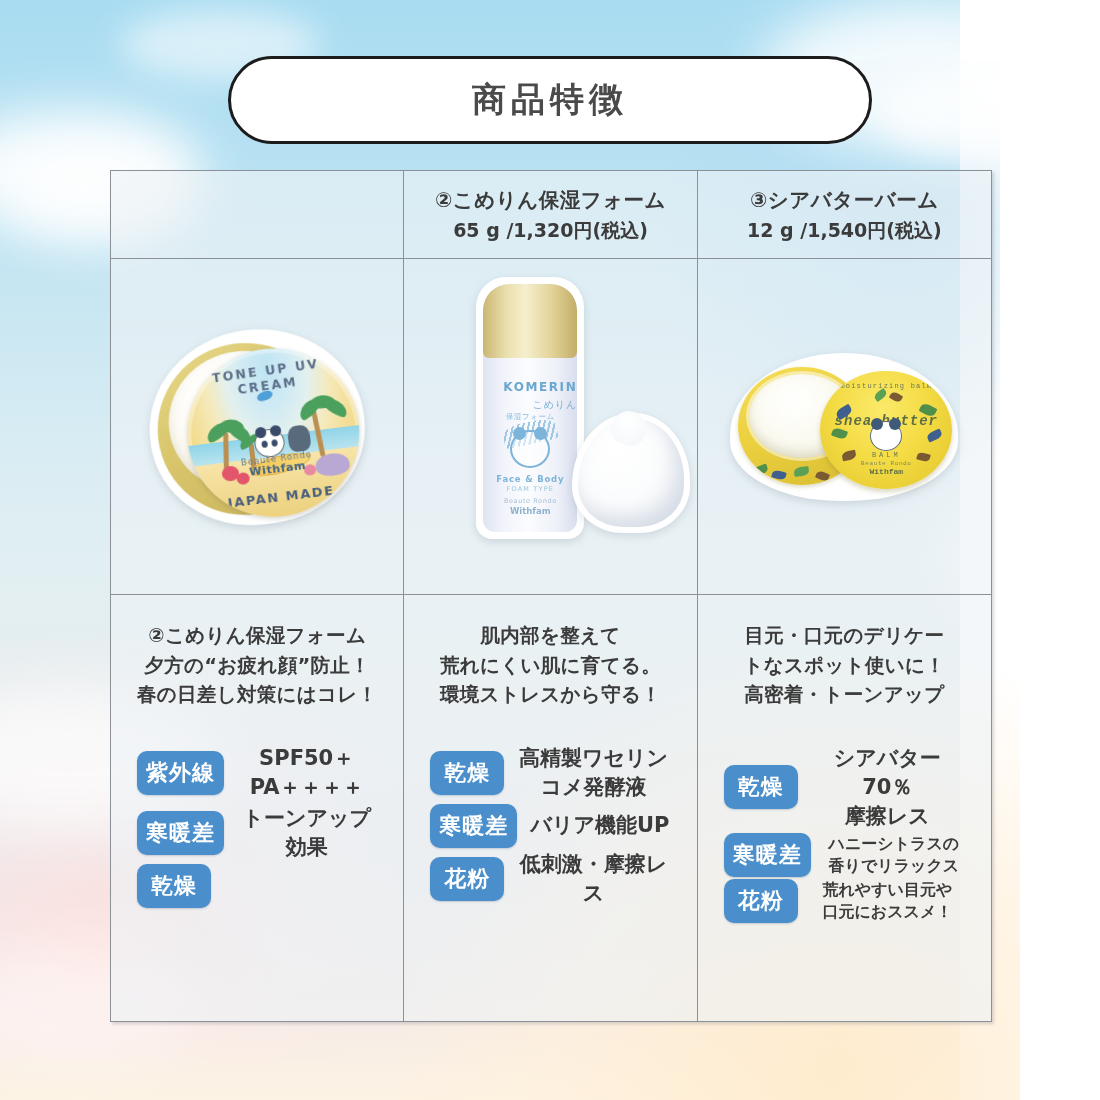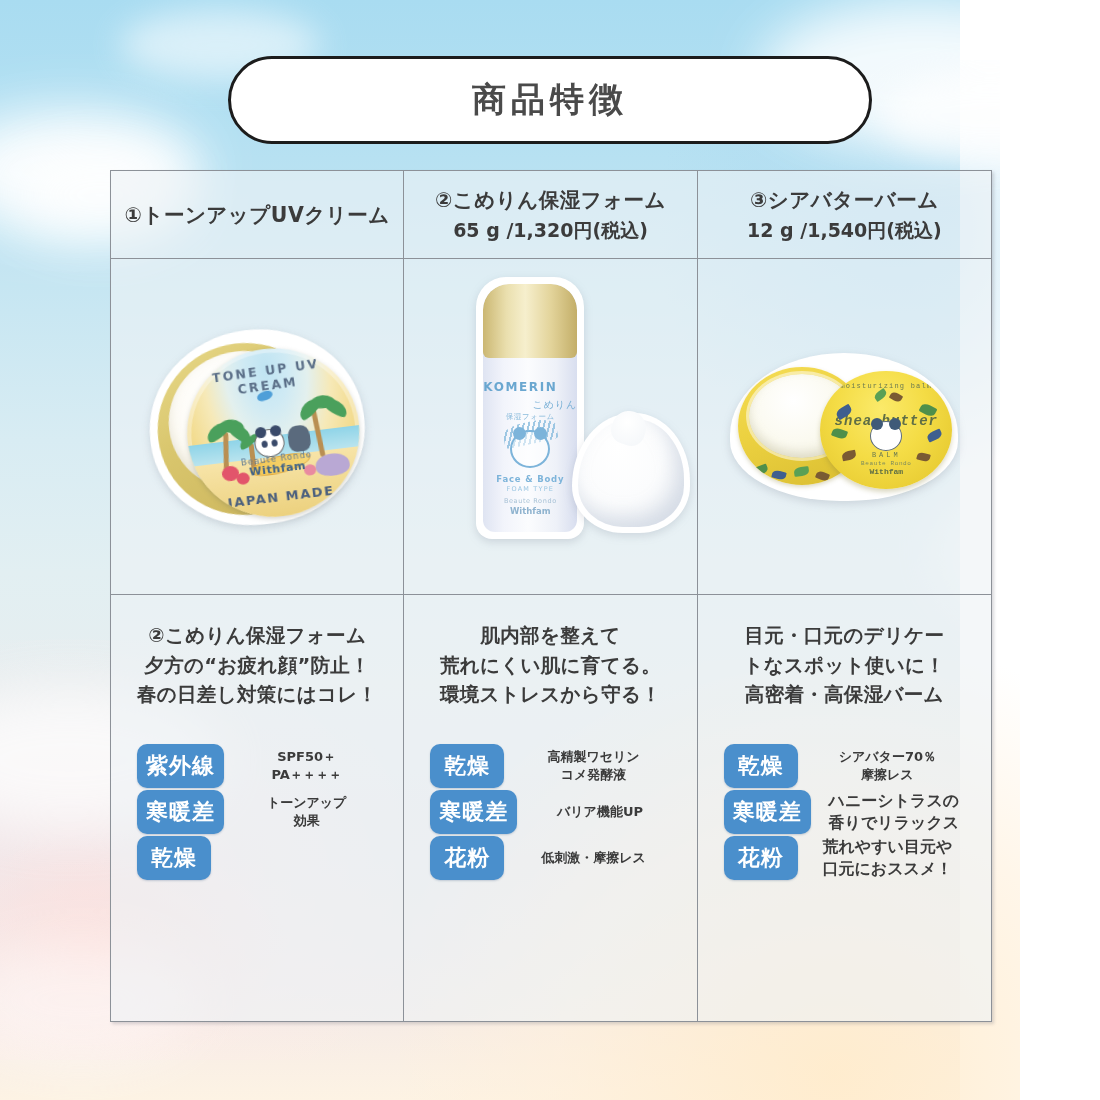--- a/index.html
+++ b/index.html
@@ -268,21 +268,21 @@
   }
   .bottle-cap {
     position: absolute;
     left: 0; right: 0; top: 0;
     height: 74px;
     border-radius: 26px 26px 6px 6px;
     background: linear-gradient(to right, #cbb772 0%, #eadfae 25%, #f6efcd 45%, #e3d49b 72%, #c3ae68 100%);
   }
   .bottle-brand {
     position: absolute; top: 96px; left: 0; right: 0;
-    text-align: left;
+    text-align: right;
     font-size: 12px; font-weight: bold;
     color: #6aa7d0; letter-spacing: 1.6px;
   }
   .bottle-jp {
     position: absolute; top: 114px; left: 0; right: 0;
     text-align: right; font-size: 10px; color: #79b0d6; letter-spacing: 1px;
   }
   .bottle-jp2 {
     position: absolute; top: 128px; left: 0; right: 0;
     text-align: center; font-size: 7.5px; color: #8cbcdc; letter-spacing: 0.6px;
@@ -453,21 +453,21 @@
   .badge.w2 { font-size: 22px; padding: 7px 14px; }
   .badge.w3 { font-size: 22px; padding: 7px 9px; }
   .feature-text {
     flex: 1 1 auto;
     text-align: center;
     font-weight: bold;
     color: #3b3b3b;
     line-height: 1.38;
     white-space: pre-line;
   }
-  .feature-text.sz-lg { font-size: 13px; }
+  .feature-text.sz-lg { font-size: 21px; }
   .feature-text.sz-md { font-size: 17.5px; }
   .feature-text.sz-sm { font-size: 16px; }
 </style>
 </head>
 <body>
 
 <div id="stage">
 
   <div class="tint tint-blue-r"></div>
   <div class="tint tint-pink-bl"></div>
@@ -483,21 +483,20 @@
   <div class="cloud soft" style="left:940px; top:470px; width:260px; height:160px; opacity:.6;"></div>
   <div class="cloud soft" style="left:-40px; top:940px; width:240px; height:120px; opacity:.45;"></div>
 
   <div id="title-pill">
     <span class="title-text">商品特徴</span>
   </div>
 
   <div id="table">
 
     <div class="cell head">
-      <div class="name">①トーンアップUVクリーム</div>
     </div>
     <div class="cell head">
       <div class="name">②こめりん保湿フォーム</div>
       <div class="price">65 g /1,320円(税込)</div>
     </div>
     <div class="cell col3 head">
       <div class="name">③シアバターバーム</div>
       <div class="price">12 g /1,540円(税込)</div>
     </div>
 
@@ -646,21 +645,21 @@
         <div class="feature-row">
           <span class="badge w2">花粉</span>
           <span class="feature-text sz-lg">低刺激・摩擦レス</span>
         </div>
       </div>
     </div>
 
     <div class="cell col3 row3 info">
       <div class="desc">目元・口元のデリケー
 トなスポット使いに！
-高密着・高保湿バーム</div>
+高密着・トーンアップ</div>
       <div class="features">
         <div class="feature-row">
           <span class="badge w2">乾燥</span>
           <span class="feature-text sz-lg">シアバター70％
 摩擦レス</span>
         </div>
         <div class="feature-row">
           <span class="badge w3">寒暖差</span>
           <span class="feature-text sz-sm">ハニーシトラスの
 香りでリラックス</span>

